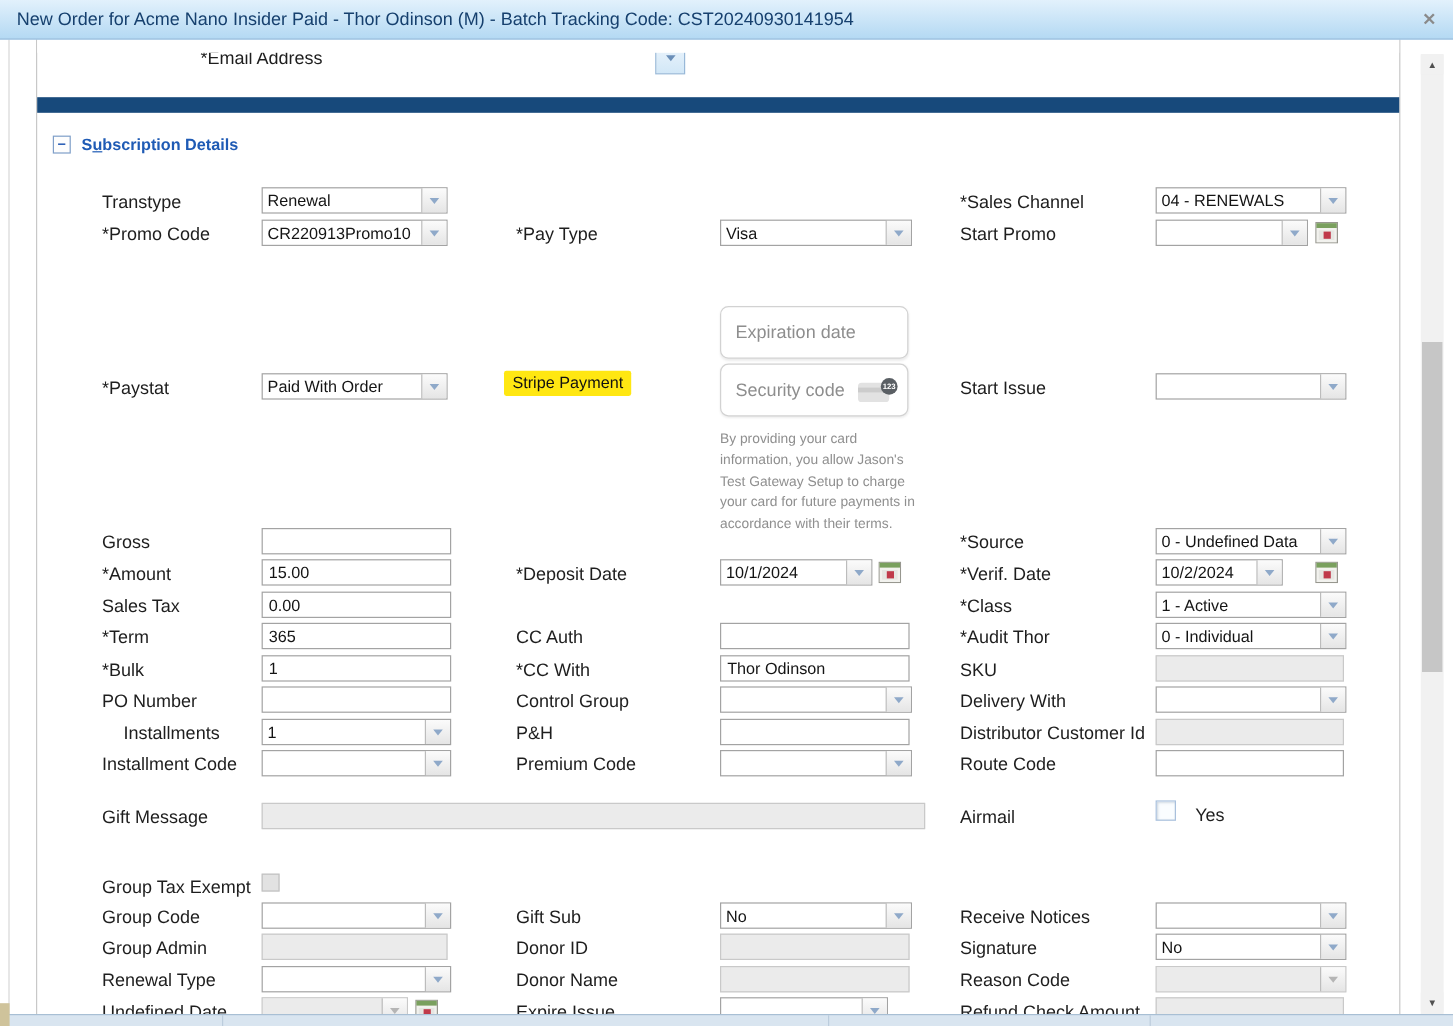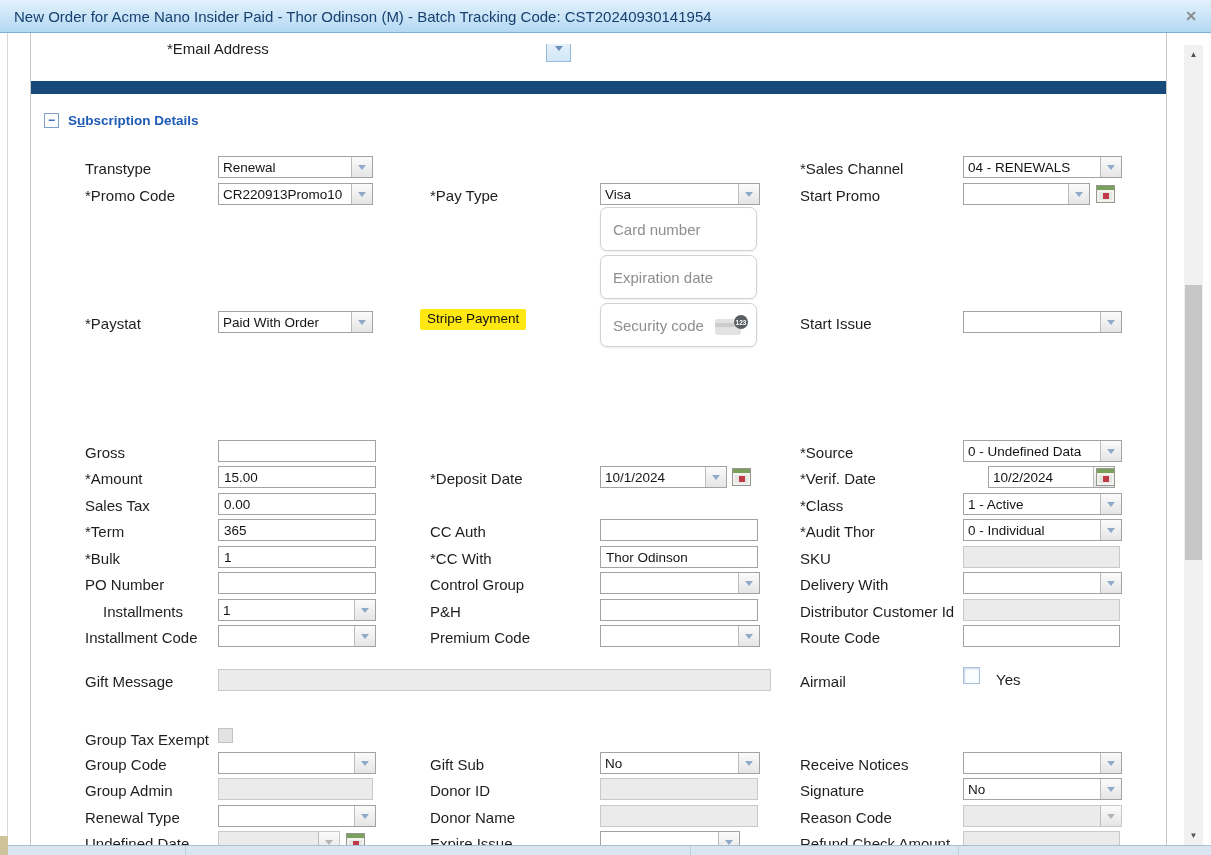--- a/index.html
+++ b/index.html
@@ -179,36 +179,34 @@
         <rect x="7" y="8" width="6" height="6" fill="#c03a4a"></rect>
       </svg>
   </span>
 
   <span class="lbl" style="left:430px;top:187px">*Pay Type</span>
   <div class="combo" style="left:600px;top:183px;width:160px">
     <input value="Visa" style="">
     <span class="dd"></span>
   </div>
 
-  <div class="stripe-wrap" style="left:600px;top:207px">
-    <input class="stripe-in" placeholder="Card number" style="">
-  </div>
   <div class="stripe-wrap" style="left:600px;top:255px">
     <input class="stripe-in" placeholder="Expiration date" style="">
   </div>
   <div class="stripe-wrap" style="left:600px;top:303px">
     <input class="stripe-in" placeholder="Security code" style="">
     <span class="cvc">
       <span class="card"></span>
       <span class="line"></span>
       <span class="badge">123</span>
     </span>
   </div>
 
   <span class="hl">Stripe Payment</span>
+  <div class="disc">By providing your card information, you allow Jason's Test Gateway Setup to charge your card for future payments in accordance with their terms.</div>
 
   <span class="lbl" style="left:430px;top:470px">*Deposit Date</span>
   <div class="combo" style="left:600px;top:466px;width:127px">
     <input value="10/1/2024" style="">
     <span class="dd"></span>
   </div>
   <span class="cal" style="left:732px;top:468px">
     <svg width="19" height="18" viewBox="0 0 19 18">
         <rect x="0.5" y="0.5" width="18" height="17" fill="#f2f2ee" stroke="#97978f"></rect>
         <rect x="1" y="1" width="17" height="4" fill="#7aa05e"></rect>
@@ -282,21 +280,21 @@
     <span class="dd"></span>
   </div>
 
   <span class="lbl" style="left:800px;top:444px">*Source</span>
   <div class="combo" style="left:963px;top:440px;width:159px">
     <input value="0 - Undefined Data" style="">
     <span class="dd"></span>
   </div>
 
   <span class="lbl" style="left:800px;top:470px">*Verif. Date</span>
-  <div class="combo" style="left:988px;top:466px;width:127px">
+  <div class="combo" style="left:963px;top:466px;width:106px">
     <input value="10/2/2024" style="">
     <span class="dd"></span>
   </div>
   <span class="cal" style="left:1096px;top:468px">
     <svg width="19" height="18" viewBox="0 0 19 18">
         <rect x="0.5" y="0.5" width="18" height="17" fill="#f2f2ee" stroke="#97978f"></rect>
         <rect x="1" y="1" width="17" height="4" fill="#7aa05e"></rect>
         <rect x="3" y="7" width="13" height="8" fill="#e6e6e2"></rect>
         <rect x="7" y="8" width="6" height="6" fill="#c03a4a"></rect>
       </svg>

